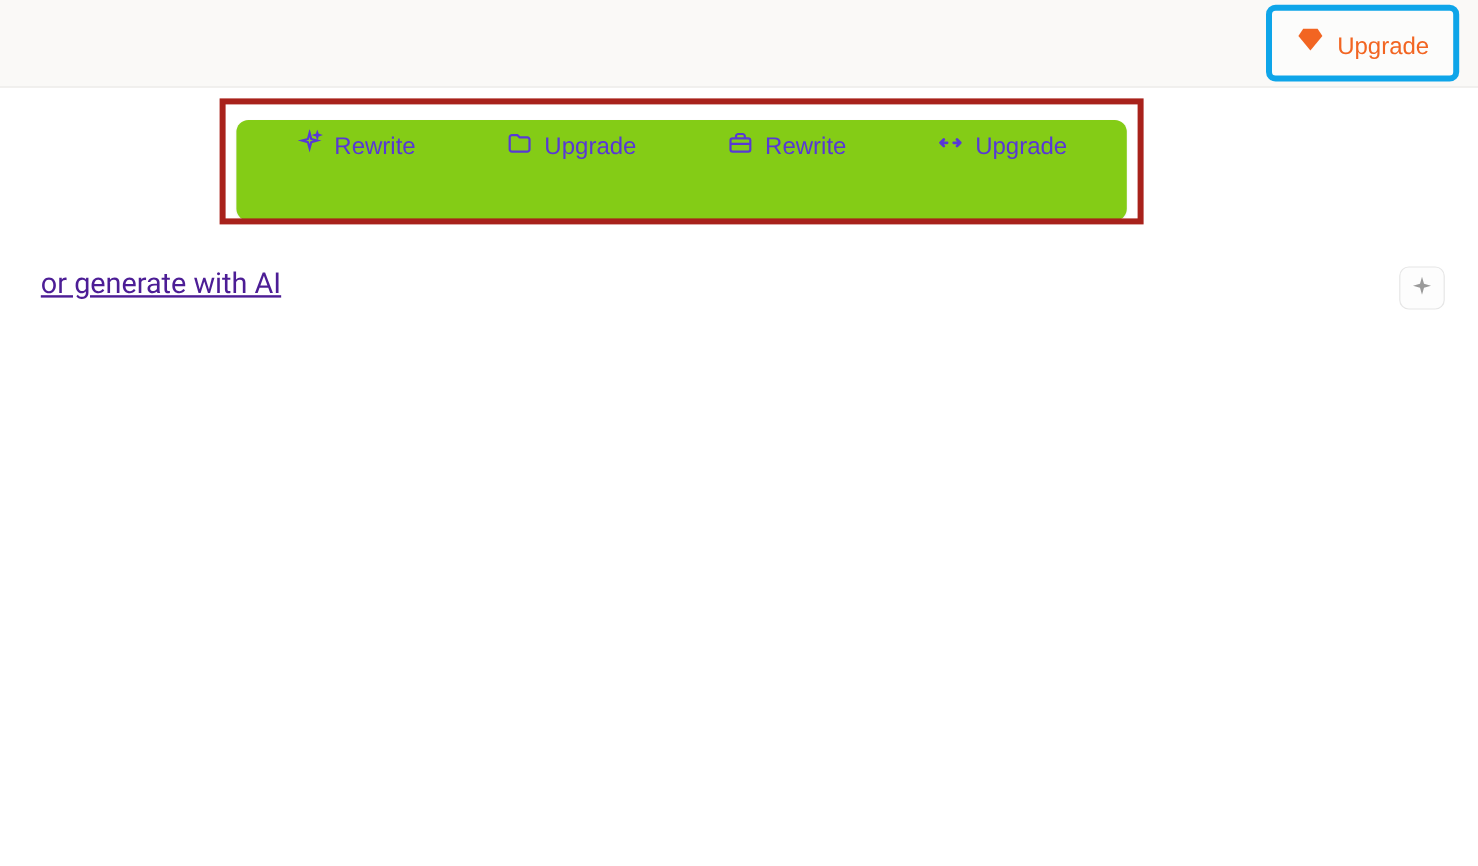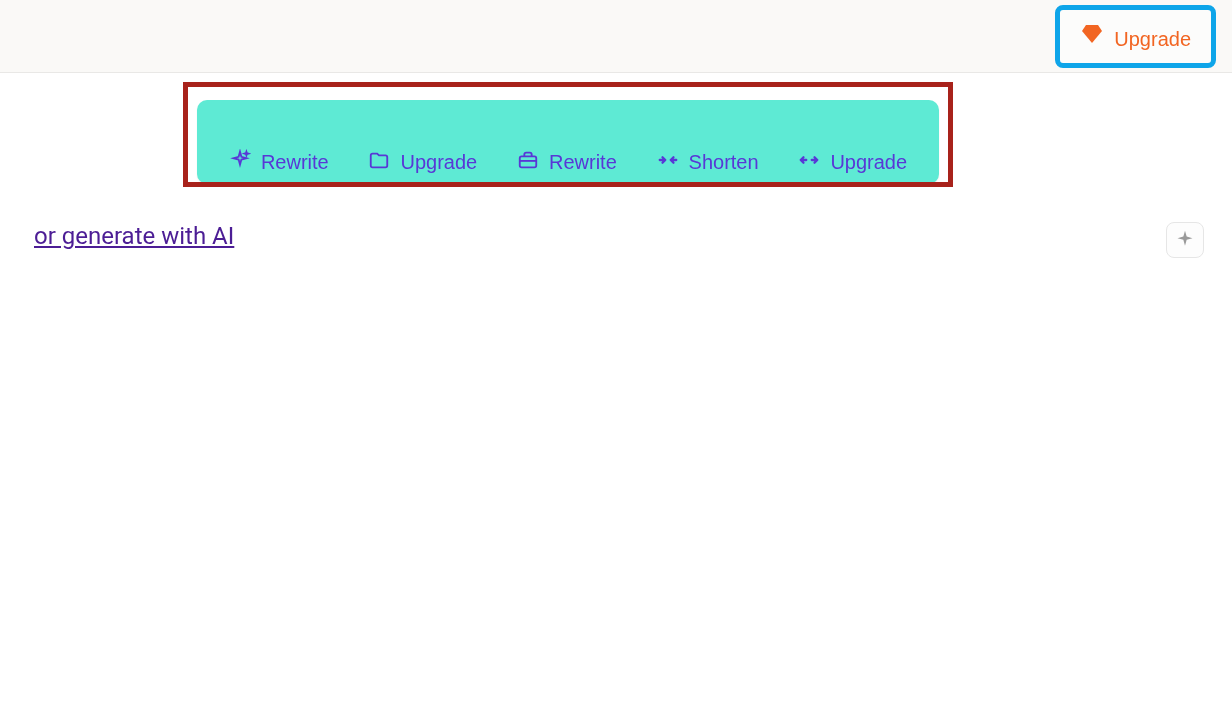--- a/index.html
+++ b/index.html
@@ -49,25 +49,25 @@
       border: 5px solid #a8221b;
       pointer-events: none;
       z-index: 10;
     }
     .toolbar {
       position: absolute;
       top: 100px;
       left: 197px;
       width: 742px;
       height: 84px;
-      background: #5eead4;
+      background: #84cc16;
       border-radius: 10px;
       box-shadow: 0 1px 2px rgba(0,0,0,0.06);
       display: flex;
-      align-items: flex-end;
+      align-items: flex-start;
       justify-content: space-around;
       padding: 0 12px;
     }
     .toolbar-btn {
       display: flex;
       align-items: center;
       gap: 10px;
       padding: 8px 10px;
       border: none;
       background: transparent;
@@ -159,29 +159,20 @@
     <span>
       <svg viewBox="0 0 24 24" fill="none" stroke="#5838d6" stroke-width="2">
         <rect x="3" y="8" width="18" height="12" rx="2"></rect>
         <path d="M8 8 L8 6 C8 5 9 4 10 4 L14 4 C15 4 16 5 16 6 L16 8"></path>
         <path d="M3 13 L21 13"></path>
       </svg>
     </span>
     <span>Rewrite</span>
   </button>
 
-  <button class="toolbar-btn">
-    <span>
-      <svg viewBox="0 0 24 24" fill="none" stroke="#5838d6" stroke-width="2.5" stroke-linecap="round">
-        <path d="M3 12 L9 12 M9 12 L6 9 M9 12 L6 15"></path>
-        <path d="M21 12 L15 12 M15 12 L18 9 M15 12 L18 15"></path>
-      </svg>
-    </span>
-    <span>Shorten</span>
-  </button>
 
   <button class="toolbar-btn">
     <span>
       <svg viewBox="0 0 24 24" fill="none" stroke="#5838d6" stroke-width="2.5" stroke-linecap="round">
         <path d="M9 12 L3 12 M3 12 L6 9 M3 12 L6 15"></path>
         <path d="M15 12 L21 12 M21 12 L18 9 M21 12 L18 15"></path>
       </svg>
     </span>
     <span>Upgrade</span>
   </button>

